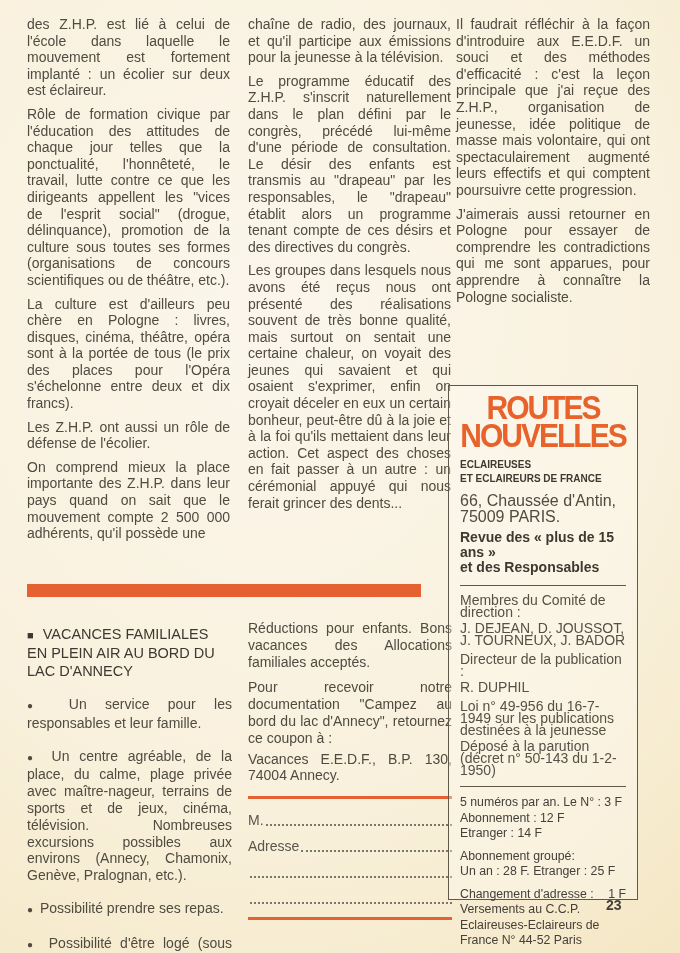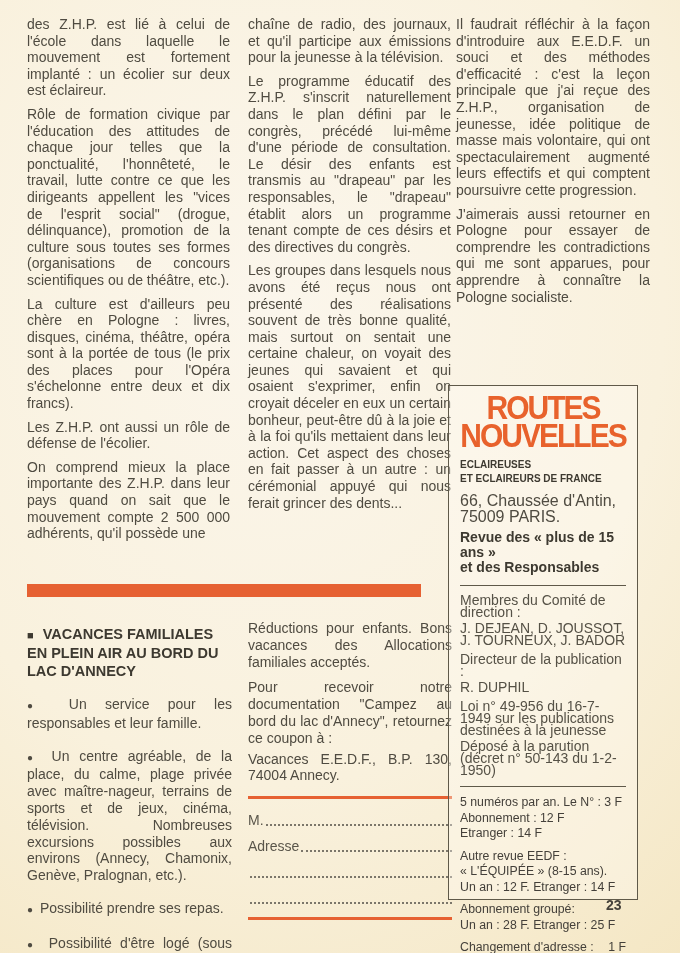--- a/index.html
+++ b/index.html
@@ -18,21 +18,21 @@
   .col p{margin:0 0 7px 0;}
   .col1{left:27px;width:203px;}
   .col2{left:248px;width:203px;}
   .col3{left:456px;width:194px;}
   .signature{margin-top:6px;text-align:right;font-weight:bold;color:#3d3930;font-size:14.5px;}
   .signature .sq{margin-left:8px;font-size:12px;}
   
   .orange-band{position:absolute;left:27px;top:584px;width:394px;height:13px;background:#e66132;}
   
   .vac-left{position:absolute;left:27px;top:625px;width:205px;font-size:14px;line-height:16.8px;text-align:justify;}
-  .vac-title{margin:0 0 10px 0;font-size:14.5px;line-height:18px;font-weight:bold;color:#3d3930;text-align:left;}
+  .vac-title{margin:0 0 10px 0;font-size:14.5px;line-height:18px;font-weight:normal;color:#3d3930;text-align:left;}
   .vac-title .sq{font-size:11px;margin-right:5px;}
   .vac-left p{margin:16px 0 9px 0;}
   .bullet-dot{font-size:10px;margin-right:3px;}
   .vac-mid{position:absolute;left:248px;top:620px;width:204px;font-size:14px;line-height:16.8px;text-align:justify;}
   .vac-mid p{margin:0 0 9px 0;}
   .vac-mid .addr-p{margin:0 0 4px 0;}
   .rule-orange{height:3px;background:#e66132;border:none;margin:12px 0 4px 0;}
   .rule-orange.last{margin-top:10px;}
   .coupon-line{display:flex;align-items:flex-end;height:26px;font-size:14px;color:#5a564b;}
   .coupon-line .leader{flex:1;border-bottom:2px dotted #7b766a;margin-left:2px;transform:translateY(-3px);}
@@ -134,25 +134,20 @@
     <div class="small">R. DUPHIL</div>
     <div class="small gap">Loi n° 49-956 du 16-7-1949 sur les publications destinées à la jeunesse</div>
     <div class="small">Déposé à la parution (décret n° 50-143 du 1-2-1950)</div>
     <hr class="box-rule">
     <div class="sub-block">
       <div class="sub-line">5 numéros par an. Le N° : 3 F</div>
       <div class="sub-line">Abonnement : 12 F</div>
       <div class="sub-line">Etranger : 14 F</div>
     </div>
     <div class="sub-block">
-      <div class="sub-line">Autre revue EEDF :</div>
-      <div class="sub-line">« L'ÉQUIPÉE » (8-15 ans).</div>
-      <div class="sub-line">Un an : 12 F. Etranger : 14 F</div>
-    </div>
-    <div class="sub-block">
       <div class="sub-line">Abonnement groupé:</div>
       <div class="sub-line">Un an : 28 F. Etranger : 25 F</div>
     </div>
     <div class="sub-block">
       <div class="sub-line flex-line">
         <span>Changement d'adresse :</span>
         <span>1 F</span>
       </div>
       <div class="sub-line">Versements au C.C.P. Eclaireuses-Eclaireurs de France N° 44-52 Paris</div>
     </div>

